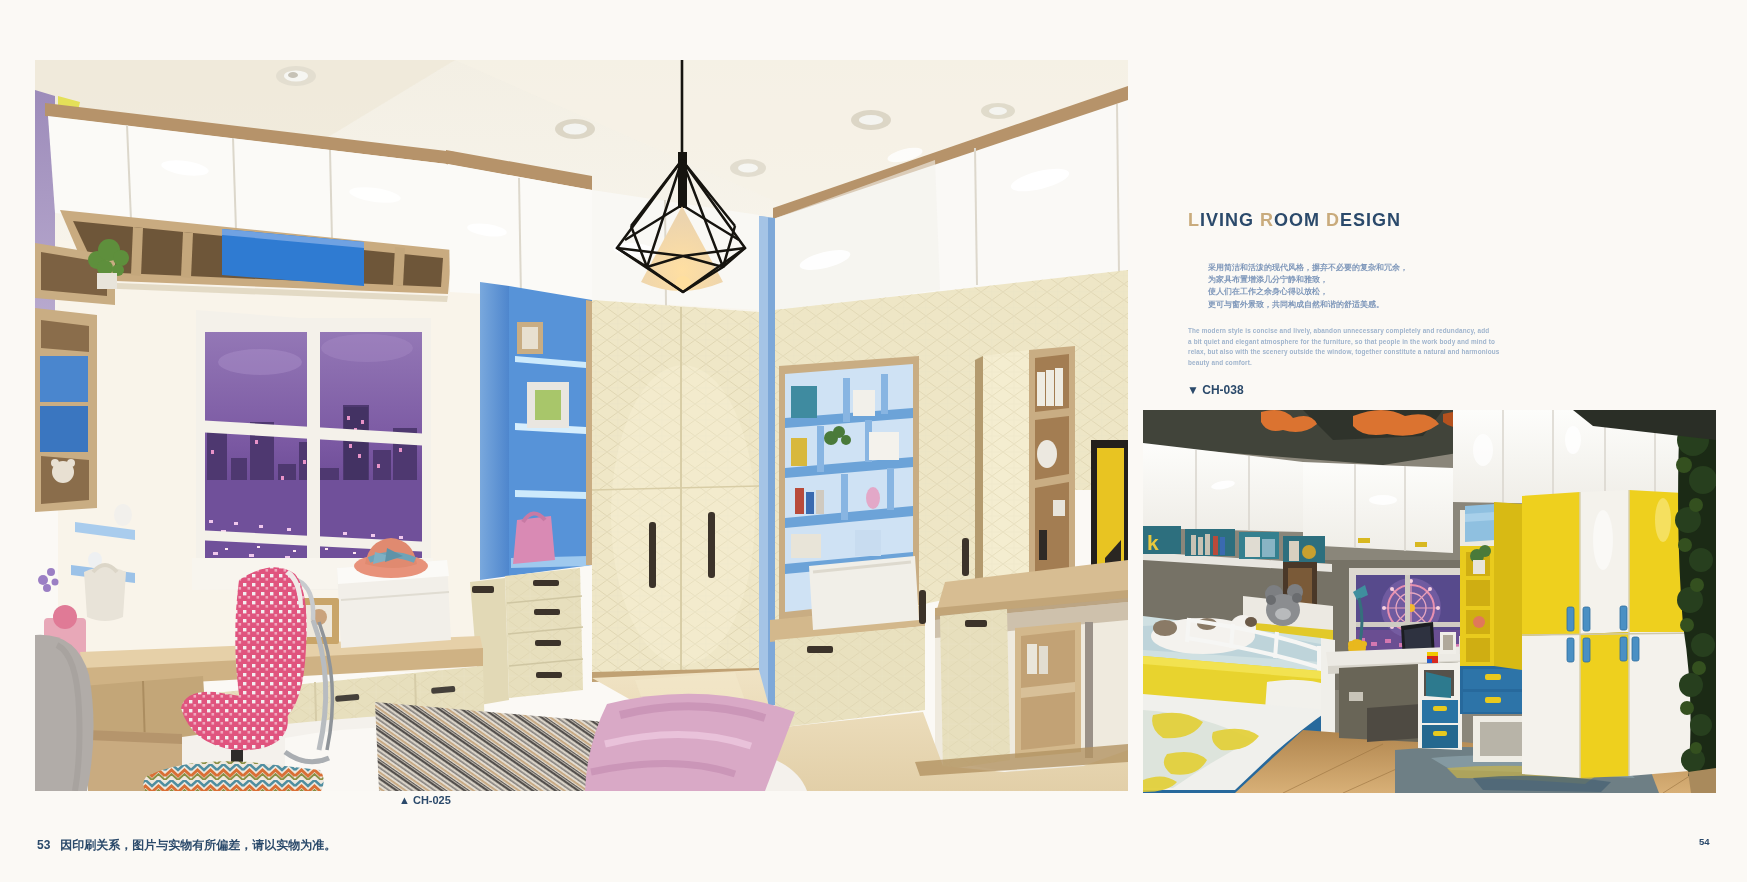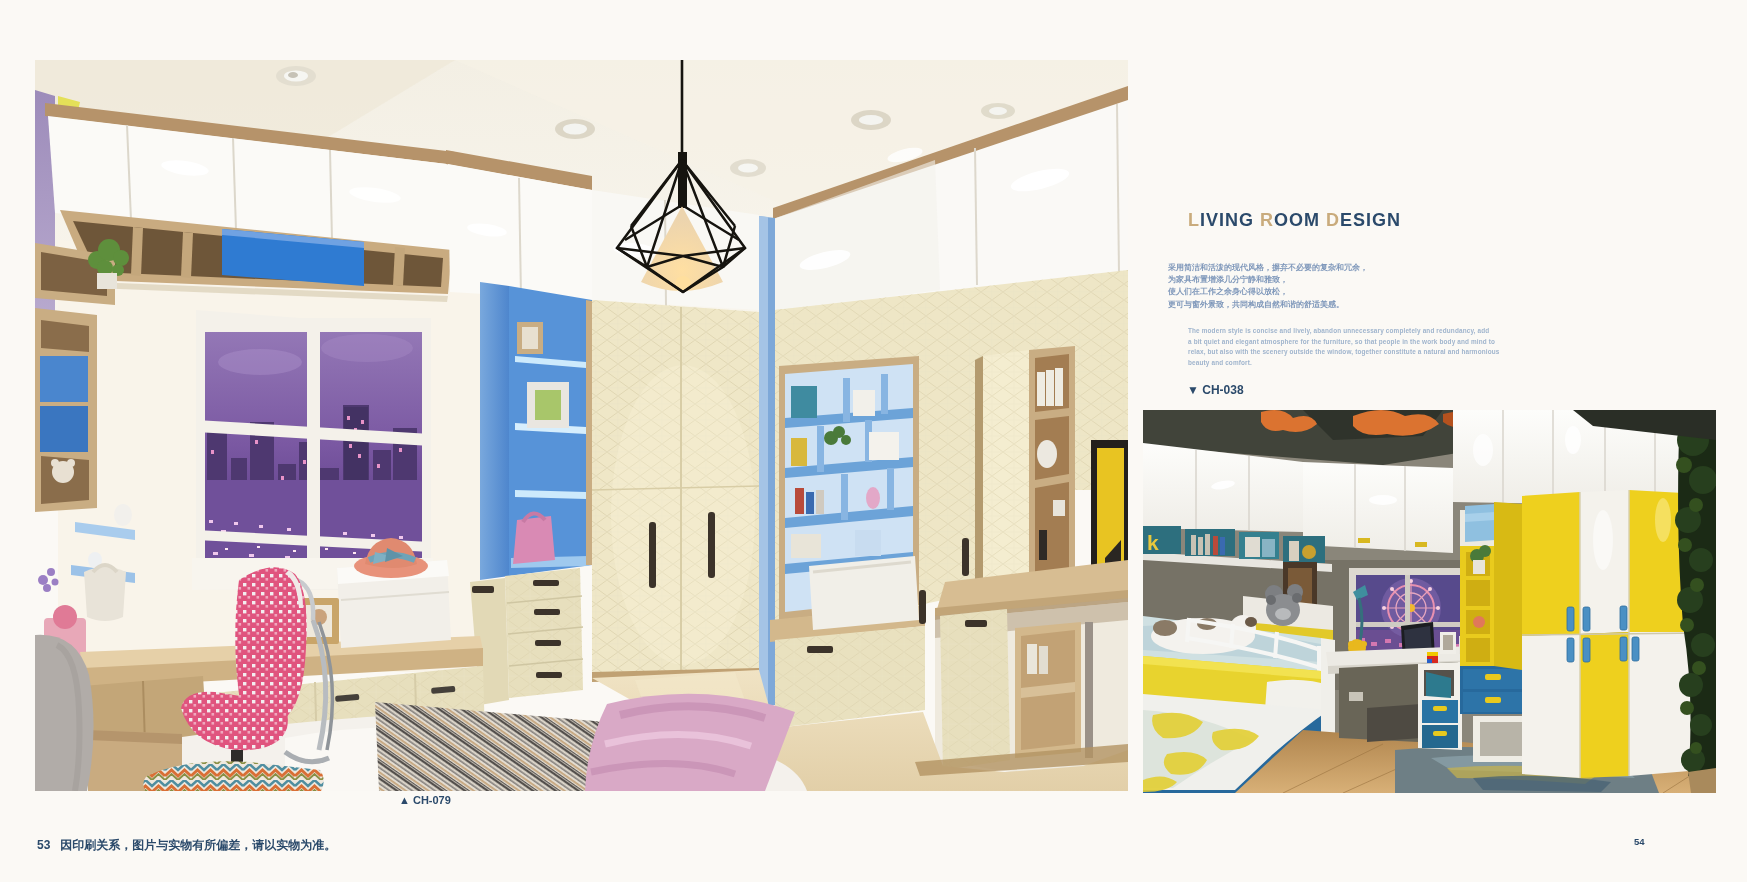--- a/index.html
+++ b/index.html
@@ -1,26 +1,26 @@
 <!DOCTYPE html>
 <html><head>
 <meta charset="utf-8">
 <style>
   html,body{margin:0;padding:0;}
   body{width:1747px;height:882px;background:#fbf9f5;position:relative;overflow:hidden;
        font-family:"Liberation Sans", sans-serif;}
   .abs{position:absolute;}
   #title{left:1188px;top:210px;font-weight:bold;font-size:18px;letter-spacing:1px;color:#2b4a6b;}
   #title .t{color:#c9ab7c;}
-  #zhtext{left:1168px;top:262px;font-size:8px;line-height:12.2px;color:#7e97ba;font-weight:bold;}
+  #zhtext{left:1208px;top:262px;font-size:8px;line-height:12.2px;color:#7e97ba;font-weight:bold;}
   #entext{left:1188px;top:326px;font-size:6.4px;line-height:10.7px;color:#9fb4cd;font-weight:bold;letter-spacing:0.15px;}
   #ch053{left:1187px;top:383px;font-size:12px;font-weight:bold;color:#2b4a6b;}
   #cap052{left:399px;top:794px;font-size:11px;font-weight:bold;color:#2b4a6b;}
   #pg53{left:37px;top:837px;font-size:12px;font-weight:bold;color:#2b4a6b;}
-  #pg54{left:1634px;top:836px;font-size:9.5px;font-weight:bold;color:#2b4a6b;}
+  #pg54{left:1699px;top:836px;font-size:9.5px;font-weight:bold;color:#2b4a6b;}
 </style>
 </head>
 <body>
 
 <div class="abs" style="left:35px;top:60px;width:1093px;height:731px;">
 <svg width="1093" height="731" viewBox="0 0 1093 731">
 <defs>
 <linearGradient id="ceil" x1="0" y1="0" x2="0" y2="1">
  <stop offset="0" stop-color="#f3efe4"></stop>
           <stop offset="1" stop-color="#fbf8f1"></stop>
@@ -820,17 +820,17 @@
         <circle cx="556" cy="258" r="7"></circle>
         <circle cx="544" cy="298" r="7"></circle>
         <circle cx="553" cy="338" r="6"></circle>
 </g>
 <polygon points="545,362 573,358 573,383 548,383" fill="#a98a5c"></polygon>
 
 <polygon points="430,0 573,0 573,30 450,16" fill="#2a2e26"></polygon>
 </svg>
 </div>
 
-<div class="abs" id="cap052">▲ CH-079</div>
+<div class="abs" id="cap052">▲ CH-025</div>
 
 <div class="abs" id="pg53">53&nbsp;&nbsp;&nbsp;因印刷关系，图片与实物有所偏差，请以实物为准。</div>
 
 <div class="abs" id="pg54">54</div>
 
 </body></html>

